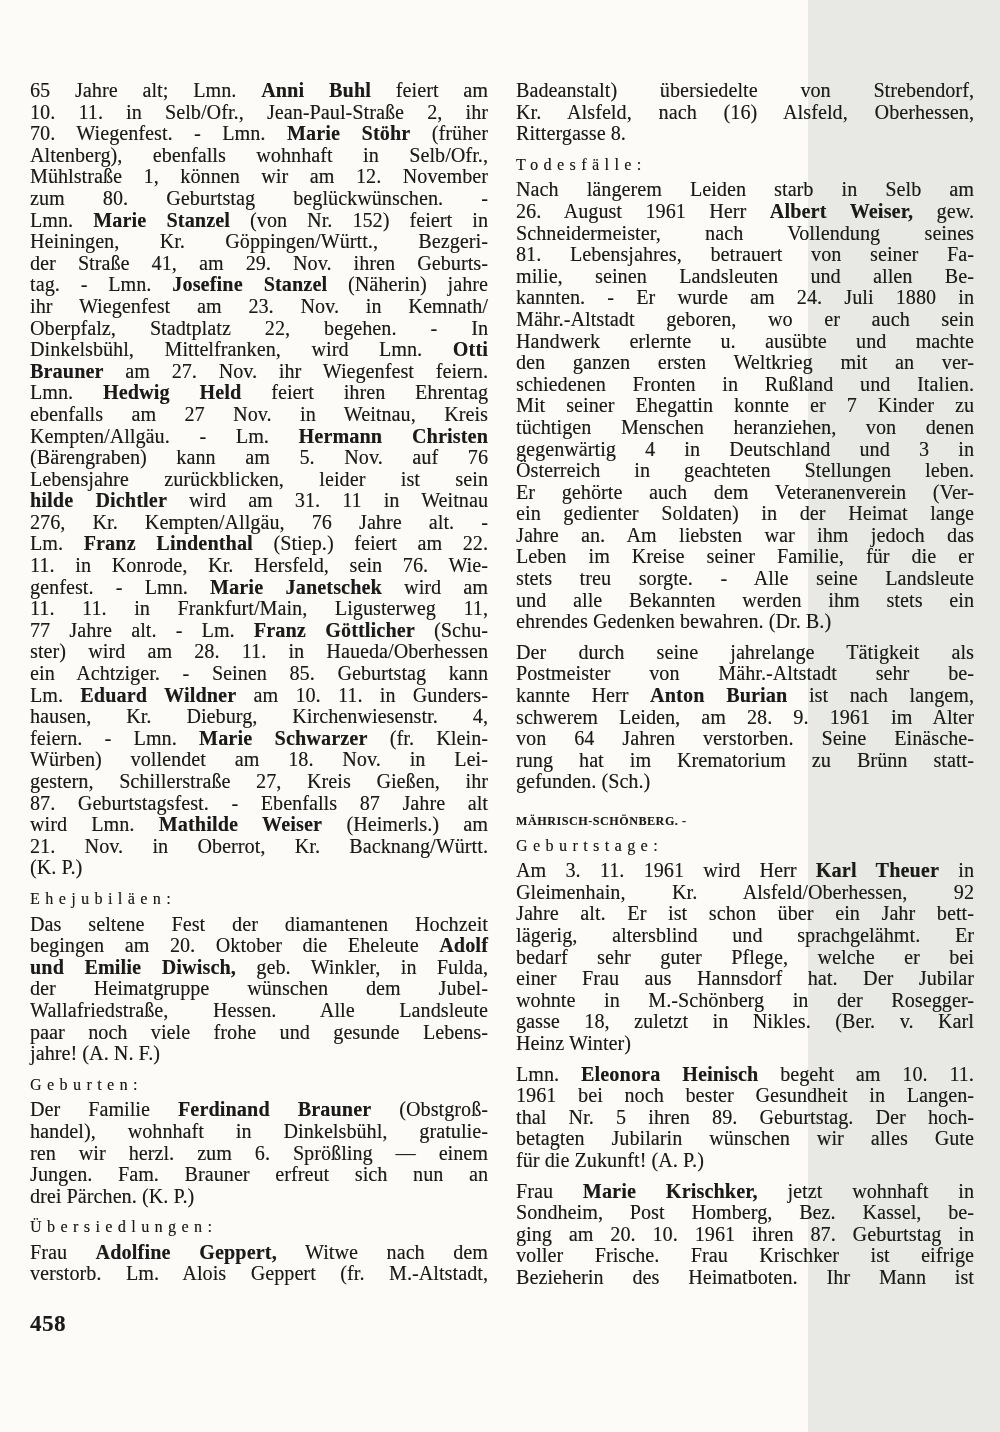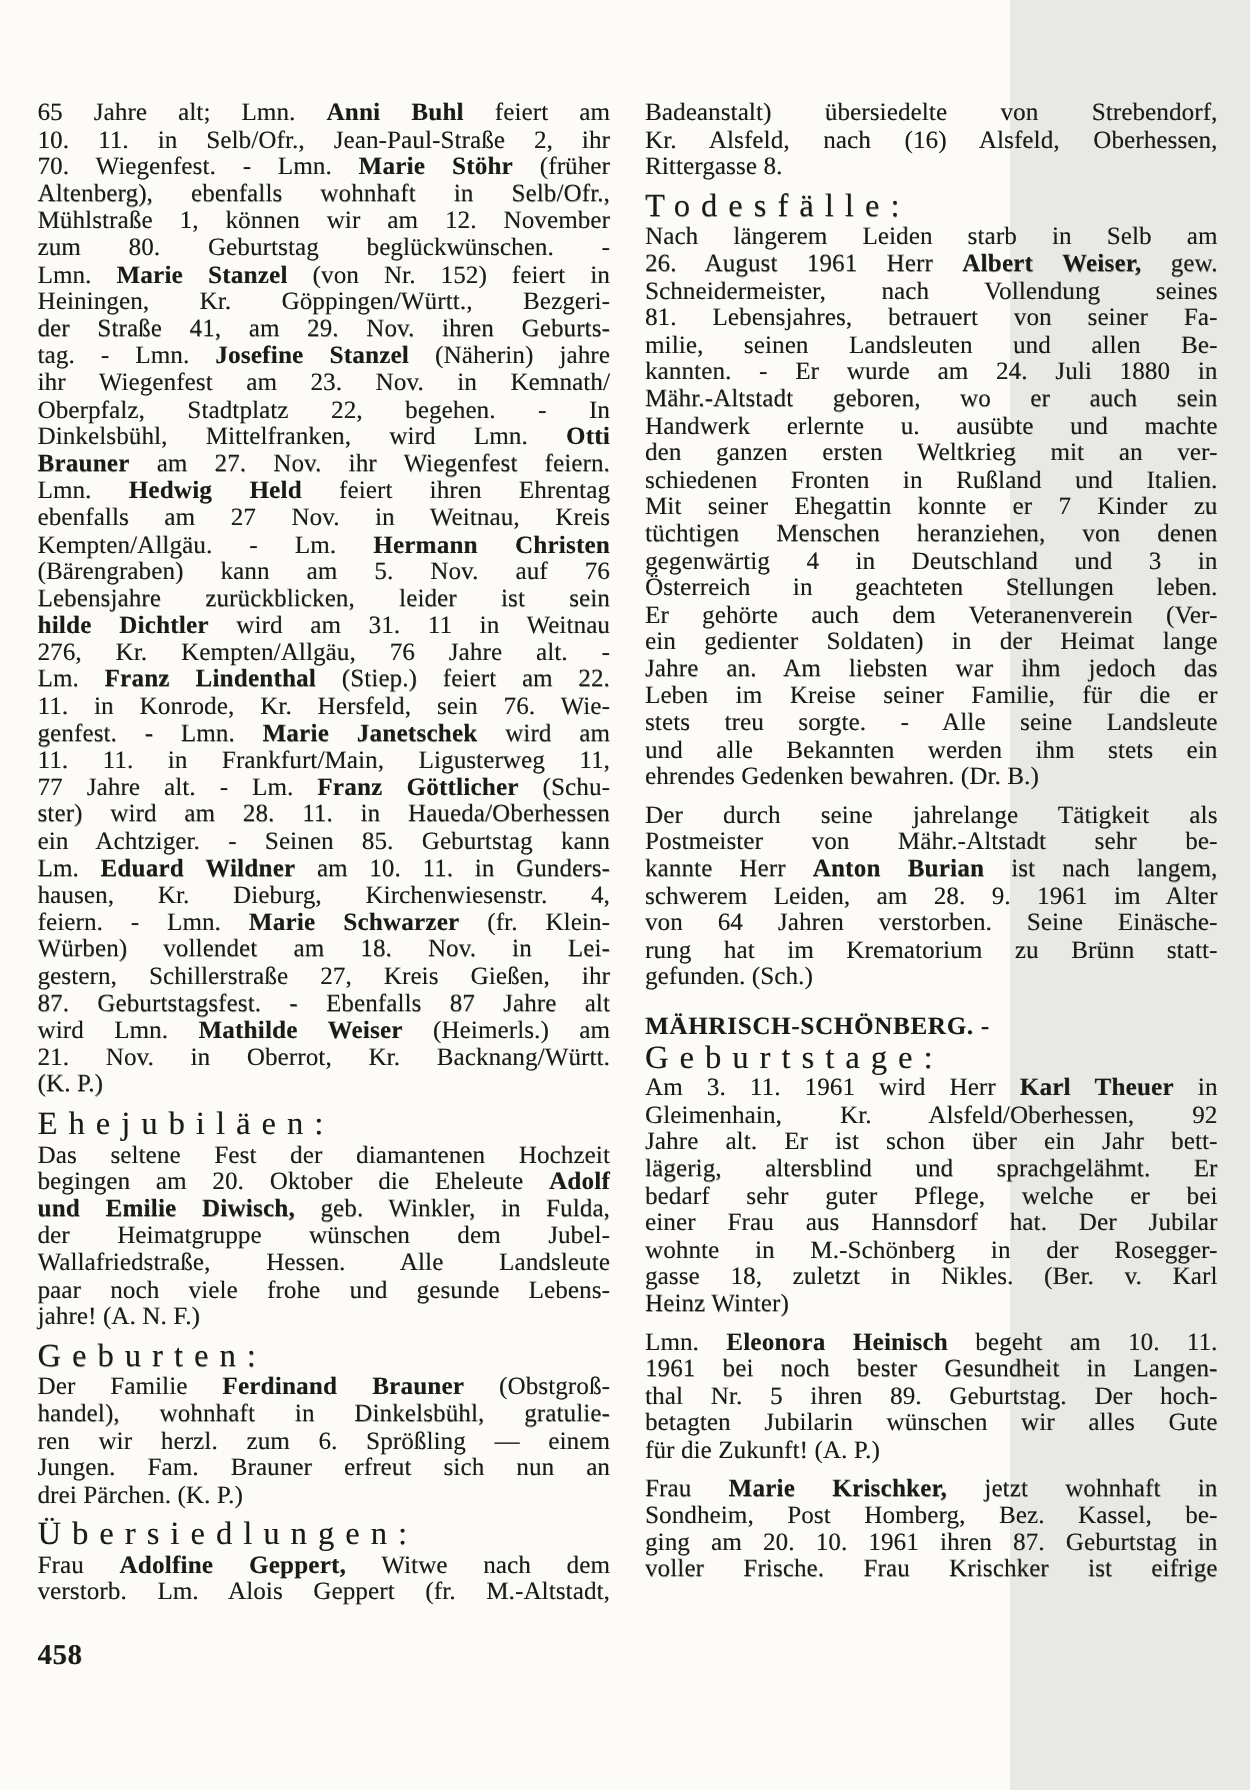--- a/index.html
+++ b/index.html
@@ -28,28 +28,28 @@
     line-height: 21.6px;
     text-align: justify;
     text-align-last: justify;
     white-space: normal;
     letter-spacing: 0.1px;
     text-shadow: 0.3px 0.2px 0 rgba(26,26,26,0.45);
   }
   .line.last { text-align-last: left; }
   .b { font-weight: 700; letter-spacing: 0.2px; }
   .heading-spaced {
-    font-size: 26px;
+    font-size: 16px;
     line-height: 21.6px;
     letter-spacing: 0.34em;
     margin: 9px 0 4px 0;
     text-shadow: 0.3px 0.2px 0 rgba(26,26,26,0.45);
   }
   .heading-bold {
-    font-size: 20px;
+    font-size: 12px;
     line-height: 21.6px;
     font-weight: 700;
     letter-spacing: 0.6px;
     margin: 18px 0 2px 0;
     text-shadow: 0.3px 0.2px 0 rgba(26,26,26,0.45);
   }
   .heading-bold + .heading-spaced { margin-top: 0; }
   .page-number {
     position: absolute;
     left: 30px;
@@ -186,17 +186,18 @@
           <div class="line"><span>1961 bei noch bester Gesundheit in Langen-</span></div>
           <div class="line"><span>thal Nr. 5 ihren 89. Geburtstag. Der hoch-</span></div>
           <div class="line"><span>betagten Jubilarin wünschen wir alles Gute</span></div>
           <div class="line last"><span>für die Zukunft! (A. P.)</span></div>
         </div>
         <div class="para">
           <div class="line"><span>Frau </span><span class="b">Marie Krischker,</span><span> jetzt wohnhaft in</span></div>
           <div class="line"><span>Sondheim, Post Homberg, Bez. Kassel, be-</span></div>
           <div class="line"><span>ging am 20. 10. 1961 ihren 87. Geburtstag in</span></div>
           <div class="line"><span>voller Frische. Frau Krischker ist eifrige</span></div>
+          <div class="line"><span>Bezieherin des Heimatboten. Ihr Mann ist</span></div>
         </div>
       </div>
   </div>
   <div class="page-number">458</div>
 </div>
 
 </body></html>

